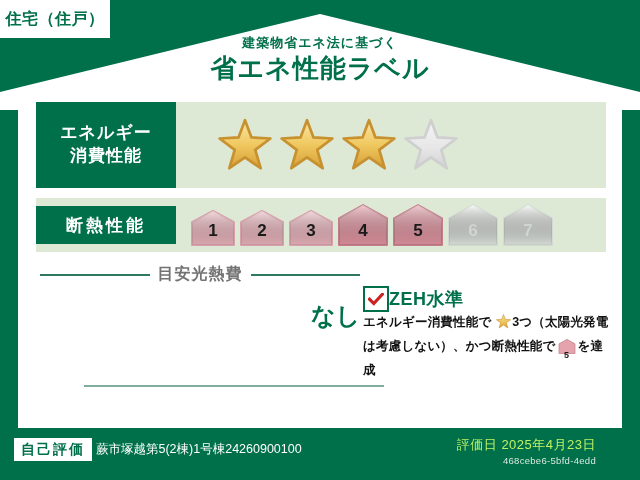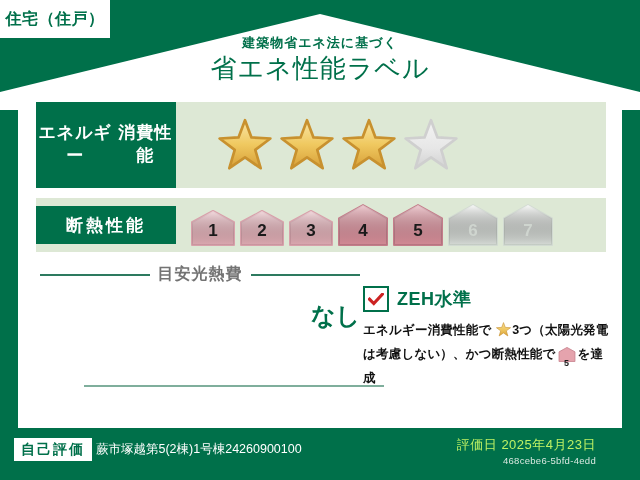--- a/index.html
+++ b/index.html
@@ -32,38 +32,38 @@
   .roof-fill{
     position:absolute;left:18px;top:92px;width:604px;height:20px;background:#ffffff;
   }
 
   
   .title-block{
     position:absolute;left:0;top:36px;width:640px;text-align:center;
     color:#00704a;pointer-events:none;
   }
   .subtitle{font-size:13px;font-weight:bold;letter-spacing:1px;line-height:1;}
-  .maintitle{font-size:26px;font-weight:normal;letter-spacing:1px;margin-top:6px;line-height:1;}
+  .maintitle{font-size:26px;font-weight:bold;letter-spacing:1px;margin-top:6px;line-height:1;}
 
   
   .card{
     position:absolute;left:18px;top:88px;width:604px;height:340px;
     background:#ffffff;
   }
 
   
   .band{
     position:absolute;left:18px;background:#dde8d5;display:flex;align-items:center;
   }
   .band-energy{top:14px;width:570px;height:86px;}
   .band-insul{top:110px;width:570px;height:54px;}
 
   .band-key{
     background:#00704a;color:#ffffff;font-weight:bold;text-align:center;
-    display:flex;align-items:center;justify-content:center;
+    display:flex;flex-direction:column;align-items:center;justify-content:center;
     flex:0 0 auto;
   }
   .key-energy{width:140px;height:86px;font-size:17px;line-height:1.35;letter-spacing:1px;}
   .key-insul{width:140px;height:38px;font-size:17px;letter-spacing:3px;}
 
   .band-val{flex:1;display:flex;align-items:center;}
 
   
   .stars{display:flex;align-items:center;gap:8px;padding-left:42px;}
   .star{width:54px;height:54px;display:block;}
@@ -88,29 +88,29 @@
   .cost-value{
     position:absolute;left:22px;top:212px;width:320px;text-align:right;
     font-size:24px;font-weight:bold;color:#00704a;
   }
   .cost-underline{
     position:absolute;left:66px;top:297px;width:300px;height:2px;background:#7fae9c;
   }
 
   
   .zeh{position:absolute;left:345px;top:198px;width:250px;}
-  .zeh-head{display:flex;align-items:center;gap:8px;}
+  .zeh-head{display:flex;align-items:center;}
   .zeh-check{
     width:22px;height:22px;border:2px solid #00704a;background:#ffffff;
     display:flex;align-items:center;justify-content:center;flex:0 0 auto;
   }
   .zeh-check svg{display:block;}
   .zeh-title{font-size:18px;font-weight:bold;color:#00704a;letter-spacing:.5px;}
   .zeh-desc{
-    margin-top:8px;font-size:12.5px;color:#111111;line-height:1.65;
+    margin-top:0;font-size:12.5px;color:#111111;line-height:1.65;
     letter-spacing:.2px;font-weight:bold;
   }
   .inline-star{vertical-align:-3px;margin:0 1px;}
   .inline-house{vertical-align:-4px;margin:0 2px;position:relative;display:inline-block;}
   .inline-house .n{
     position:absolute;left:0;right:0;bottom:0px;text-align:center;
     font-size:9px;font-weight:bold;color:#1a1a1a;line-height:1;
   }
 
   

